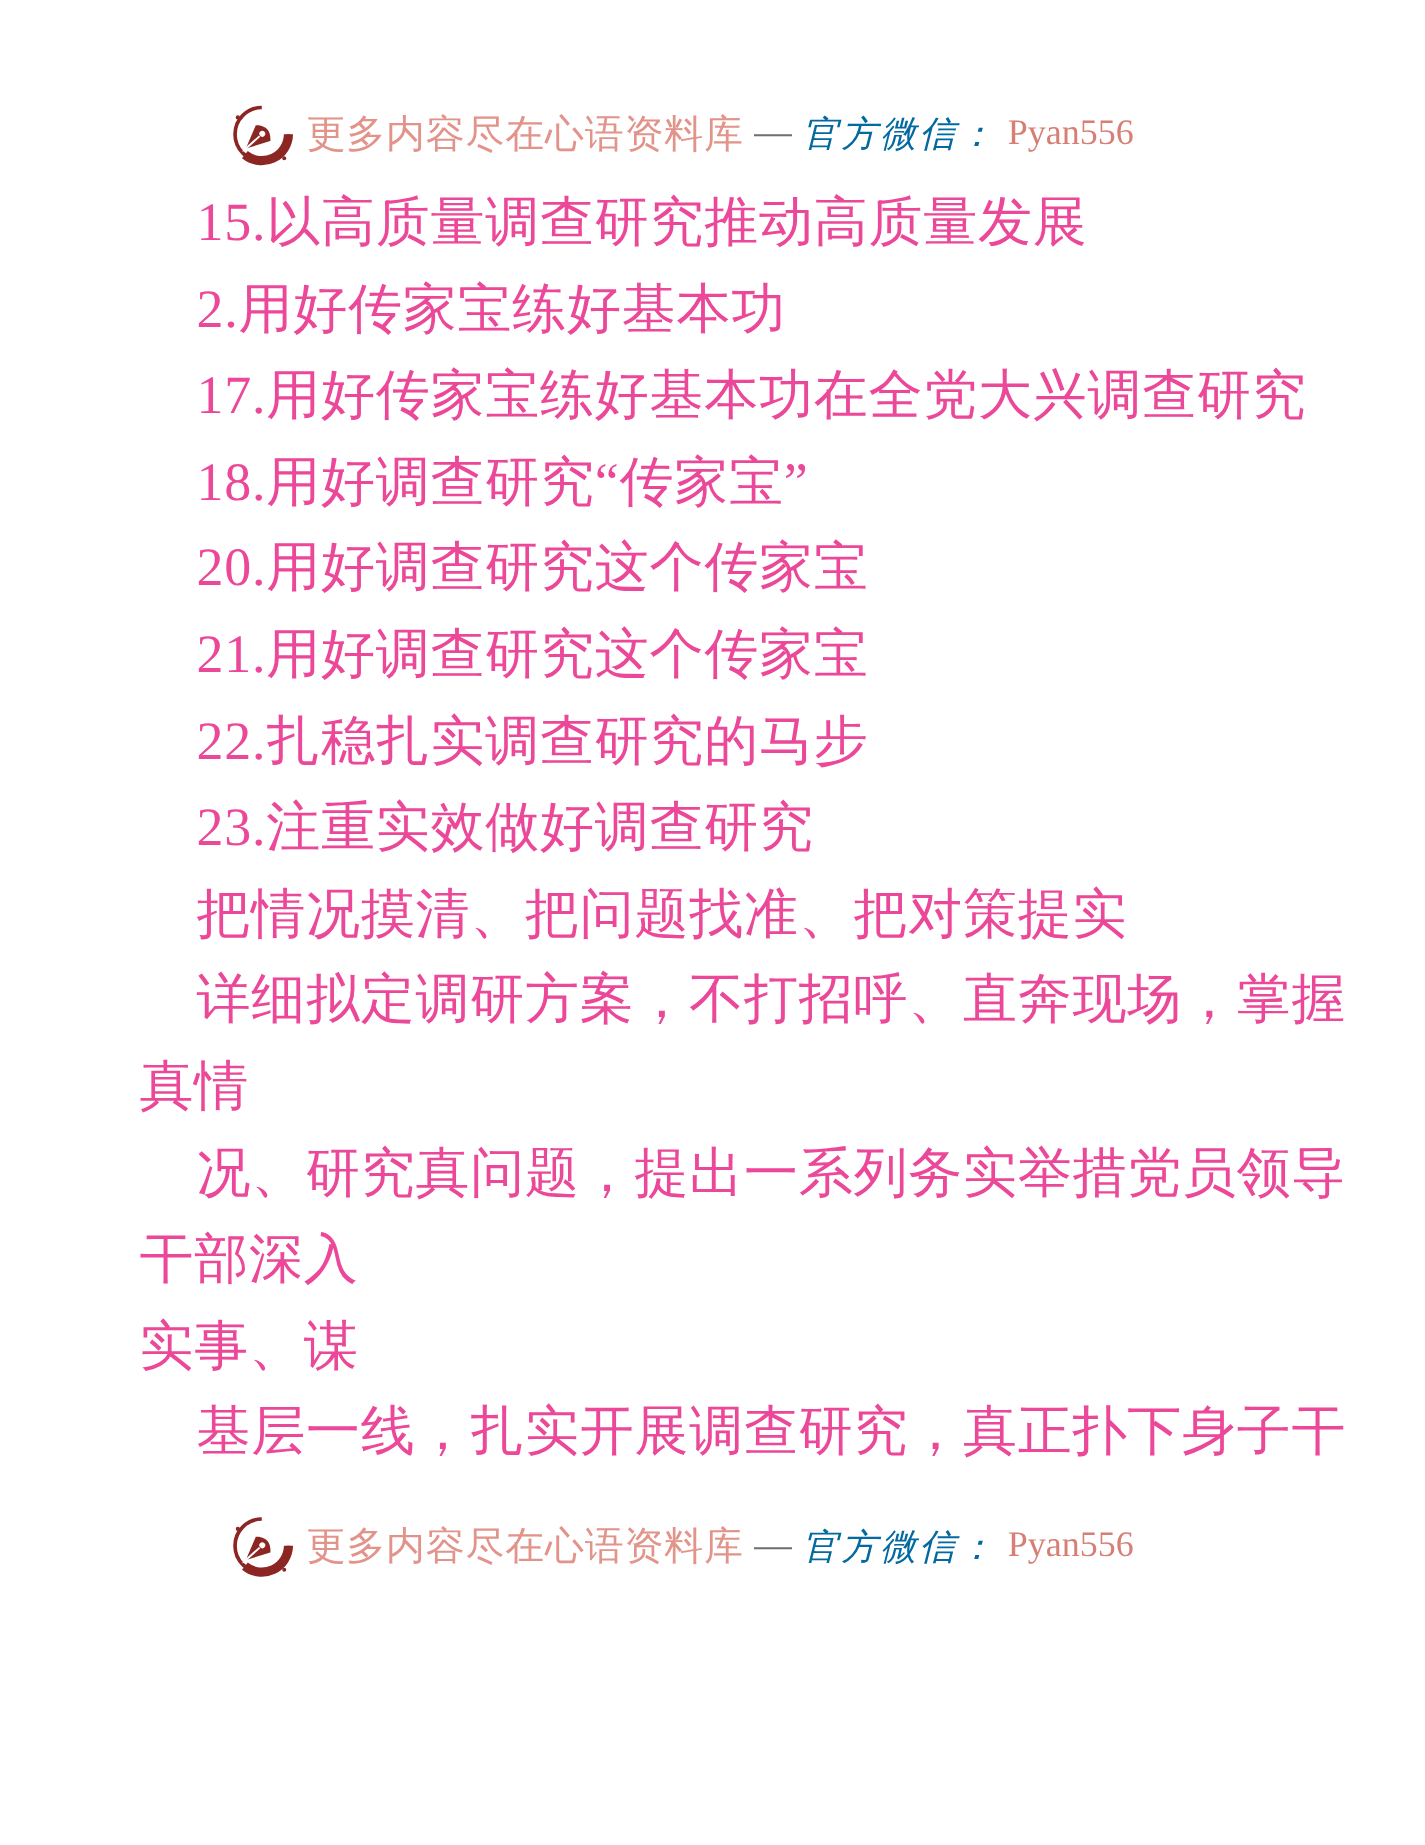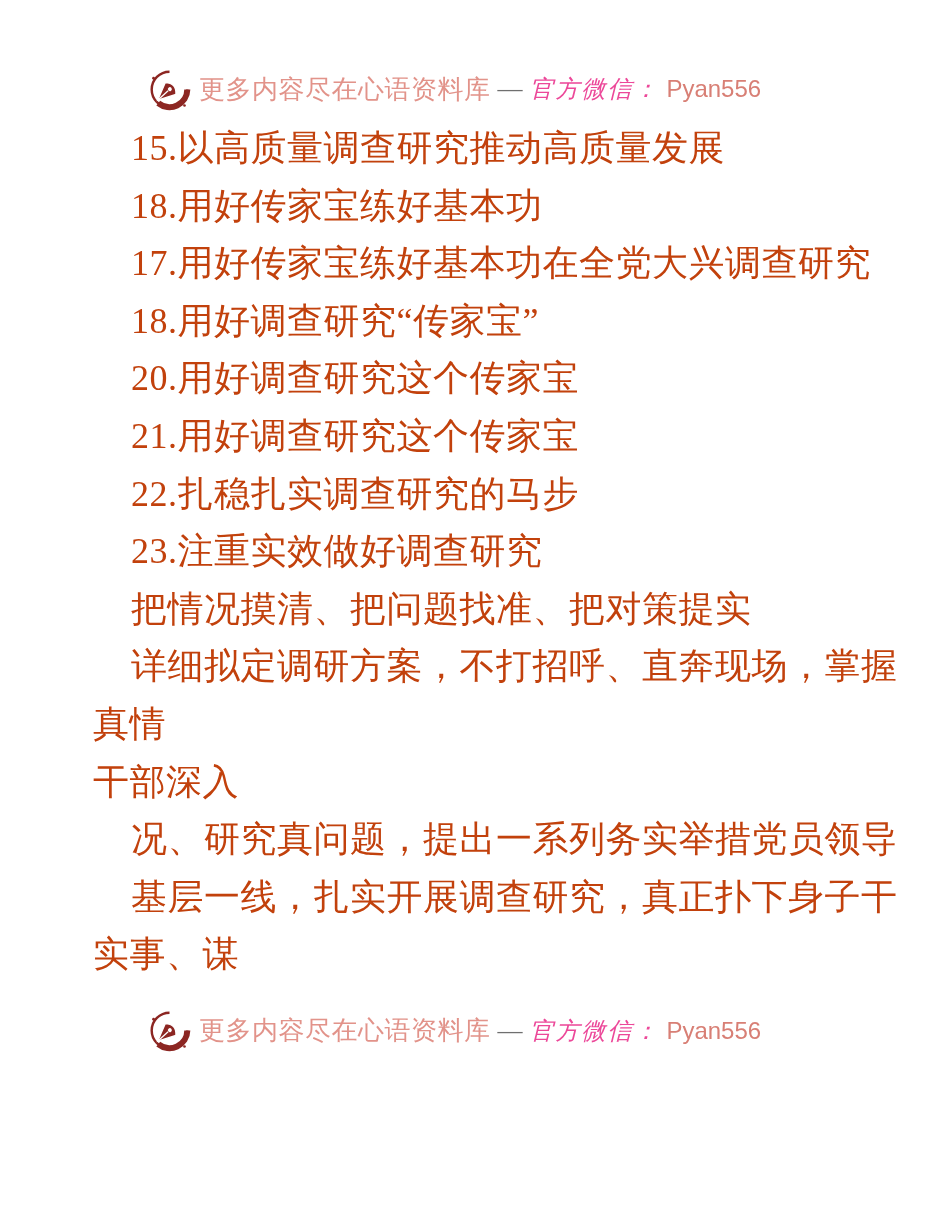--- a/index.html
+++ b/index.html
@@ -25,40 +25,40 @@
   .wm-footer { margin-top: 22px; height: 50px; }
   .wm-logo { width: 45px; height: 45px; flex: 0 0 auto; }
   .wm-brand {
     color: #E2938A;
     font-size: 26px;
     letter-spacing: 0.5px;
     font-family: "Liberation Serif", "DejaVu Serif", serif;
   }
   .wm-sep { color: #6F6F6F; font-size: 25px; }
   .wm-label {
-    color: #ec4899;
+    color: #0369a1;
     font-size: 24px;
     font-style: italic;
     letter-spacing: 2px;
     font-family: "DejaVu Serif", serif;
   }
   .wm-id {
     color: #D87F75;
     font-size: 24px;
-    font-family: Liberation Sans, sans-serif;
+    font-family: Liberation Serif, serif;
   }
 
   
   .doc {
     margin-top: 6px;
     padding-left: 93px;
     padding-right: 15px;
     font-size: 36px;
     line-height: 57.6px;
-    color: #c2410c;
+    color: #ec4899;
     letter-spacing: 0.5px;
   }
   .line { height: 57.6px; white-space: nowrap; }
   .line.indent { text-indent: 38px; }
 </style>
 </head>
 <body>
 
 <div class="page">
 
@@ -75,34 +75,34 @@
       <circle cx="40" cy="41" r="1.4" fill="#8C2622"></circle>
     </svg>
     <span class="wm-brand">更多内容尽在心语资料库</span>
       <span class="wm-sep">—</span>
       <span class="wm-label">官方微信：</span>
     <span class="wm-id">Pyan556</span>
   </div>
 
   <div class="doc">
     <div class="line indent">15.以高质量调查研究推动高质量发展</div>
-    <div class="line indent">18.用好传家宝练好基本功</div>
+    <div class="line indent">2.用好传家宝练好基本功</div>
     <div class="line indent">17.用好传家宝练好基本功在全党大兴调查研究</div>
     <div class="line indent">18.用好调查研究“传家宝”</div>
     <div class="line indent">20.用好调查研究这个传家宝</div>
     <div class="line indent">21.用好调查研究这个传家宝</div>
     <div class="line indent">22.扎稳扎实调查研究的马步</div>
     <div class="line indent">23.注重实效做好调查研究</div>
     <div class="line indent">把情况摸清、把问题找准、把对策提实</div>
     <div class="line indent">详细拟定调研方案，不打招呼、直奔现场，掌握</div>
     <div class="line">真情</div>
+    <div class="line indent">况、研究真问题，提出一系列务实举措党员领导</div>
     <div class="line">干部深入</div>
-    <div class="line indent">况、研究真问题，提出一系列务实举措党员领导</div>
+    <div class="line">实事、谋</div>
     <div class="line indent">基层一线，扎实开展调查研究，真正扑下身子干</div>
-    <div class="line">实事、谋</div>
   </div>
 
   <div class="watermark wm-footer">
     <svg class="wm-logo" viewBox="0 0 48 48">
       <path d="M 43 24 A 19 19 0 1 1 24 5" fill="none" stroke="#8C2622" stroke-width="2.6"></path>
       <path d="M 43 24 A 19 19 0 0 1 12 38.5" fill="none" stroke="#8C2622" stroke-width="6.5"></path>
       <g transform="rotate(48 24 24)">
         <path d="M24 41 L15.5 22.5 Q24 13.5 32.5 22.5 Z" fill="#8C2622" stroke="#ffffff" stroke-width="1.4"></path>
         <line x1="24" y1="41" x2="24" y2="26" stroke="#ffffff" stroke-width="1.4"></line>
         <circle cx="24" cy="23.5" r="2.1" fill="#ffffff"></circle>

